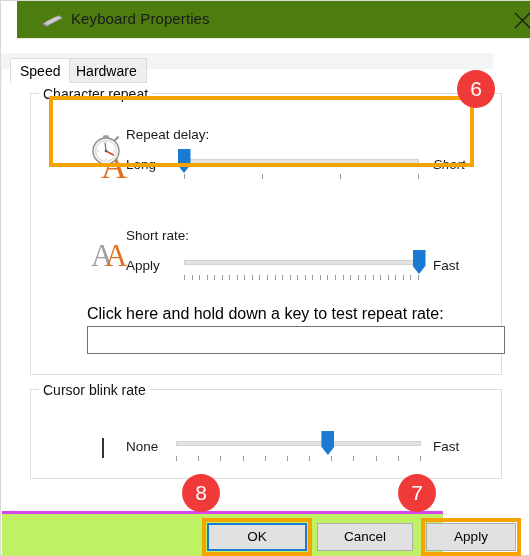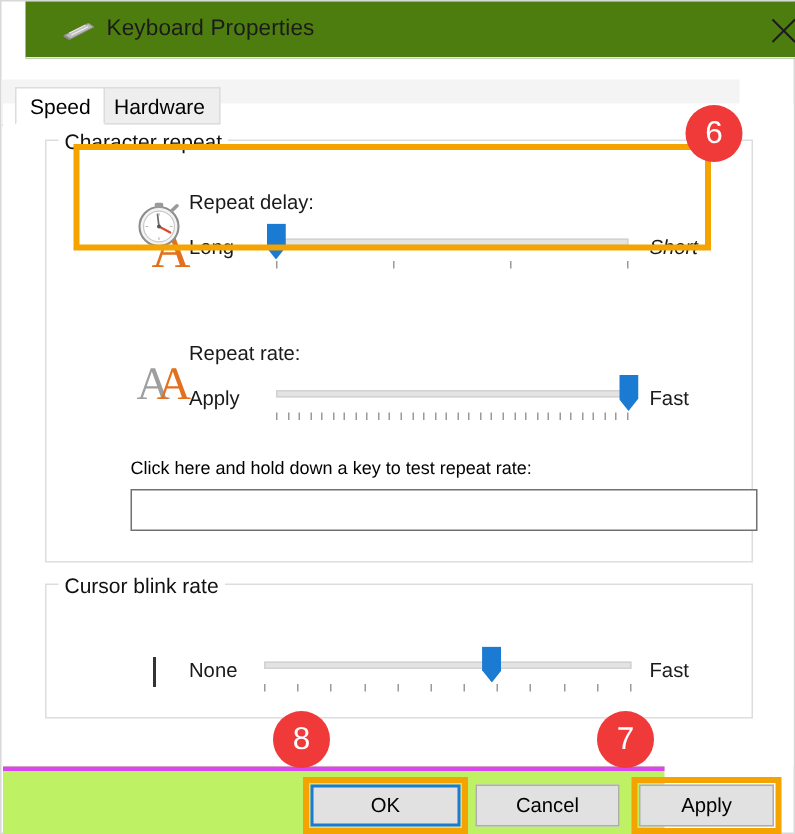--- a/index.html
+++ b/index.html
@@ -174,21 +174,21 @@
   #icon-repeat-delay { position: absolute; left: 58px; top: 40px; width: 52px; height: 46px; }
   #icon-repeat-rate  { position: absolute; left: 60px; top: 142px; width: 50px; height: 34px; }
   #icon-cursor-blink {
     position: absolute;
     left: 71px; top: 48px;
     width: 2px; height: 20px;
     background: #333333;
   }
 
   
-  #test-label { position: absolute; left: 56px; top: 211px; font-size: 12px; }
+  #test-label { position: absolute; left: 56px; top: 211px; font-size: 16px; }
   #test-input {
     position: absolute;
     left: 56px; top: 232px;
     width: 418px; height: 28px;
     background: #ffffff;
     border: 1px solid #707070;
     box-sizing: border-box;
     font-family: "Liberation Sans", sans-serif;
     font-size: 13px;
     padding: 0 4px;
@@ -321,21 +321,21 @@
           </div>
       </div>
 
       <span id="icon-repeat-rate">
         <svg width="50" height="34" viewBox="0 0 50 34">
           <text x="0" y="30" font-family="'Liberation Serif', serif" font-size="31" fill="#9e9e9e">A</text>
           <text x="14" y="30" font-family="'Liberation Serif', serif" font-size="31" fill="#e2701e">A</text>
         </svg>
       </span>
 
-      <span class="row-label" style="left:95px; top:134px;">Repeat rate:</span>
+      <span class="row-label" style="left:95px; top:134px;">Short rate:</span>
       <span class="endcap" style="left:95px; top:164px;">Apply</span>
       <span class="endcap" style="left:402px; top:164px;">Fast</span>
 
       <div class="slider" id="slider-repeat-rate" style="left:148px; top:159px; width:245px; height:30px;">
         <div class="slider-track" style="left:5px; width:235px;"></div>
         <div class="slider-thumb" style="left: 233.5px;">
           <div class="thumb-shape"></div>
         </div>
         <div class="ticks" id="ticks-repeat-rate" style="left:5px; width:235px;">
             <div class="tick" style="left: 0px;"></div>

